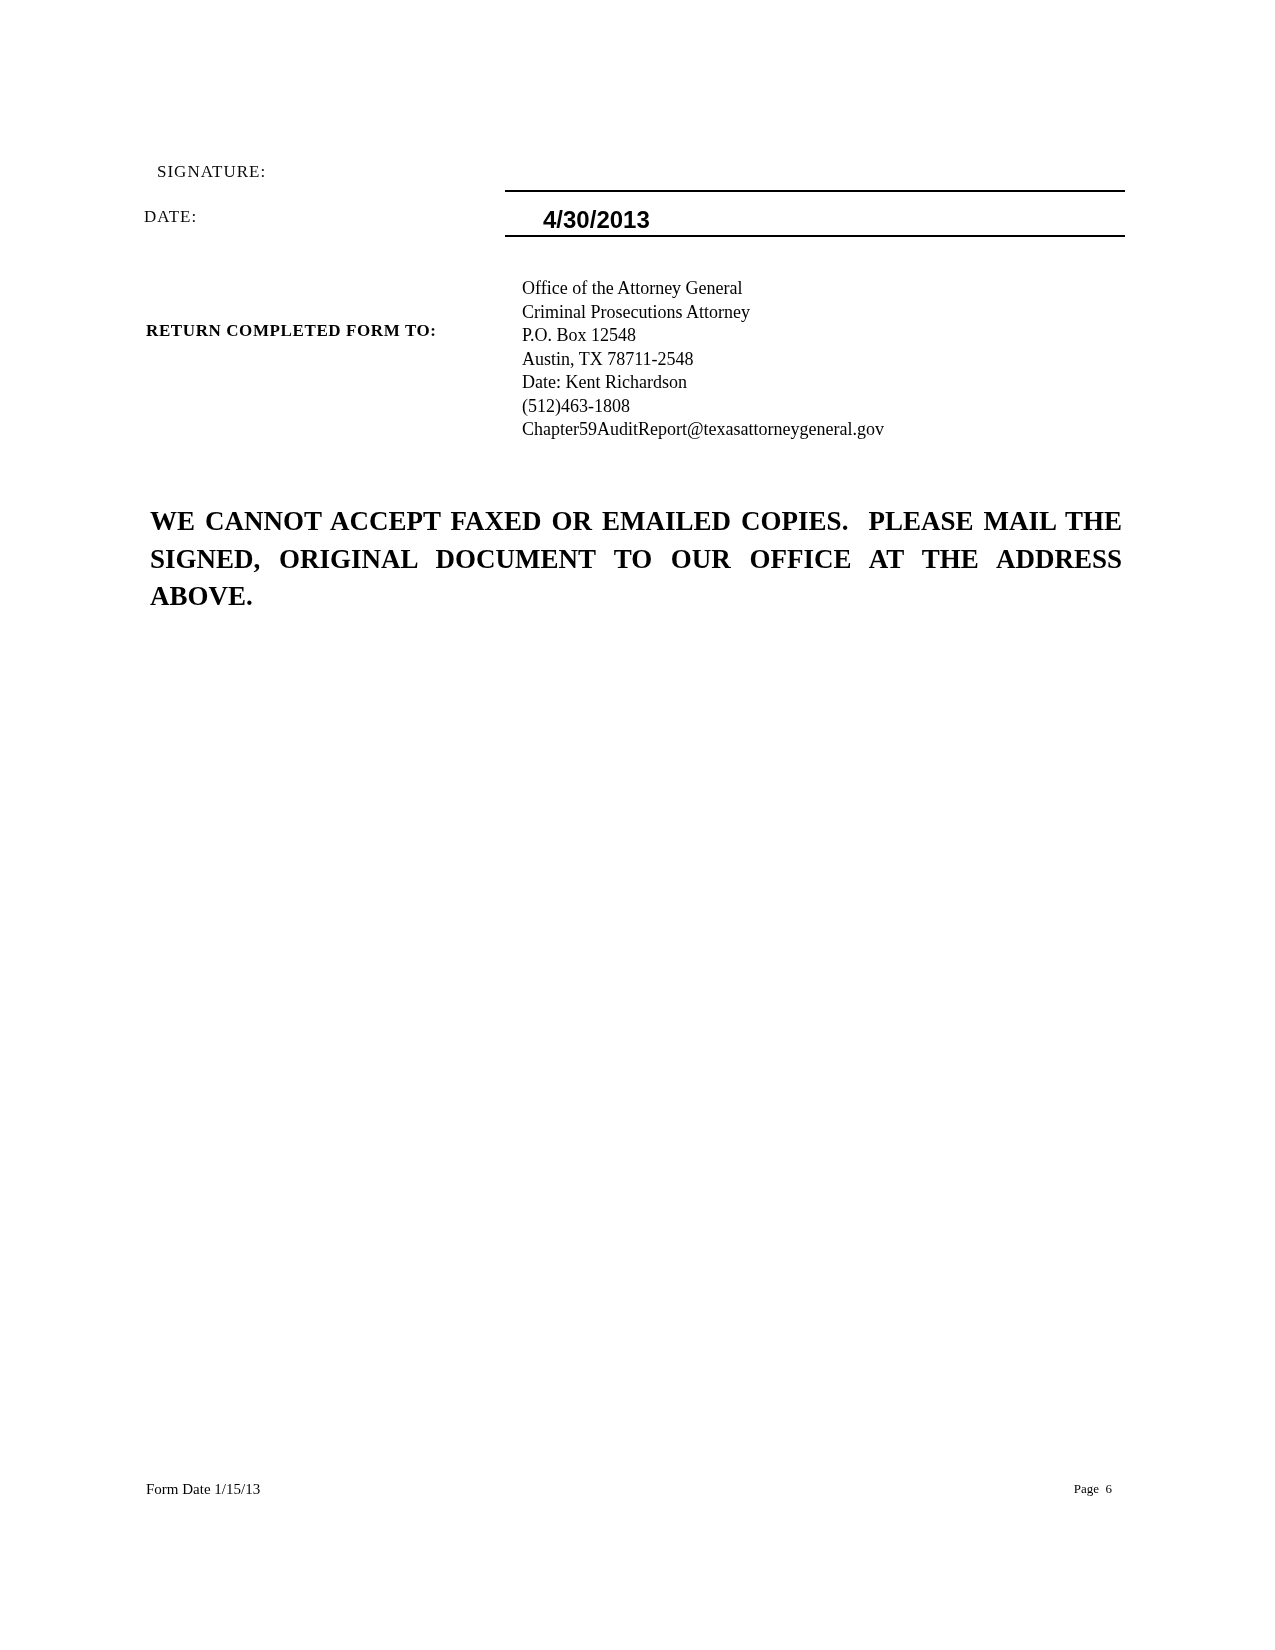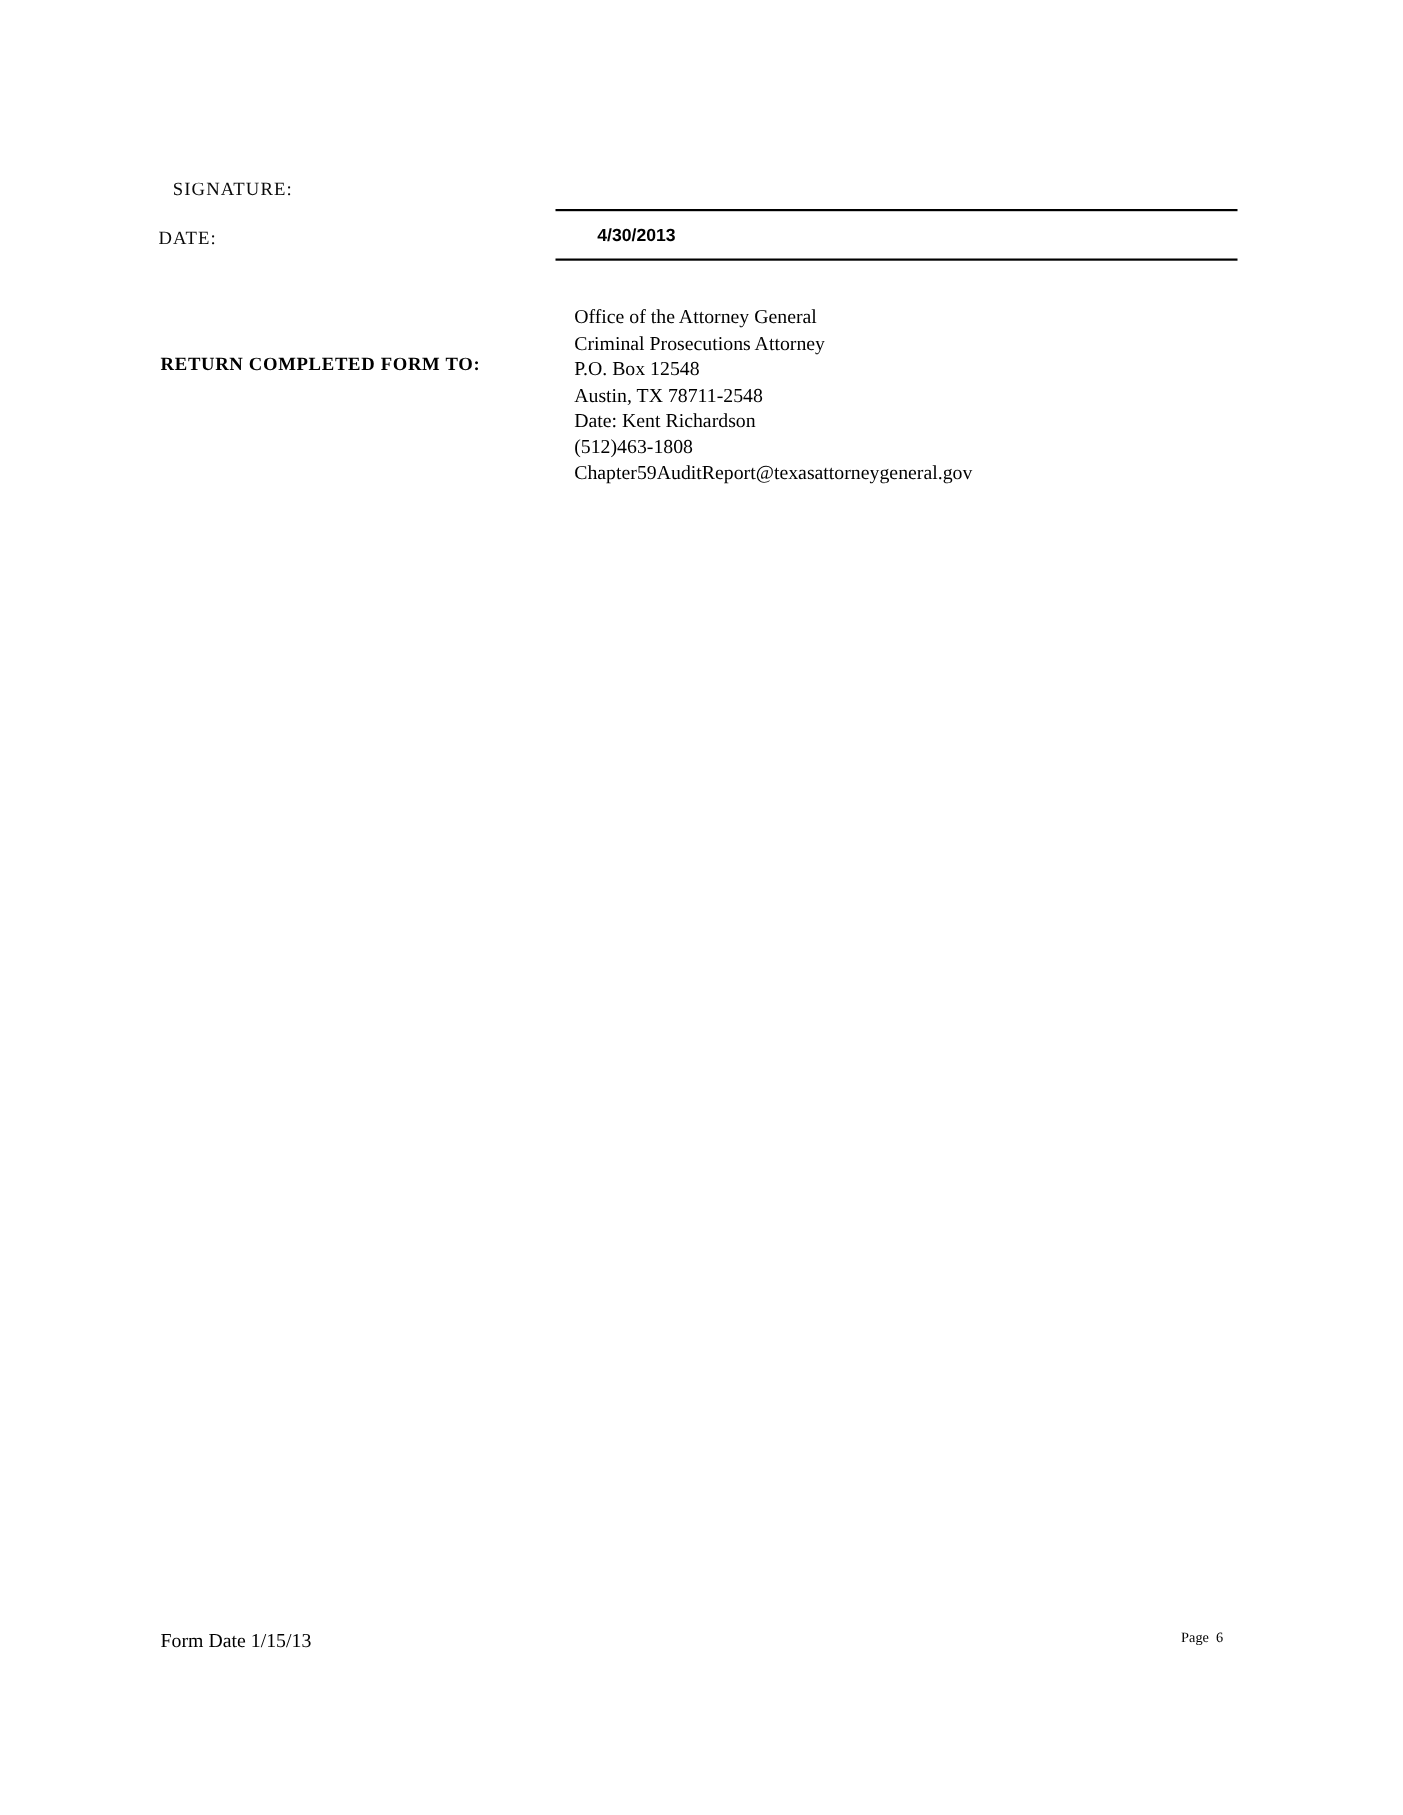--- a/index.html
+++ b/index.html
@@ -38,21 +38,21 @@
   .sig-line  { top: 190px; }
   .date-line { top: 235px; }
 
   
   .date-value {
     position: absolute;
     left: 543px;
     top: 206px;
     font-family: "Liberation Sans", sans-serif;
     font-weight: bold;
-    font-size: 16px;
+    font-size: 24px;
     color: #000000;
     text-align: center;
   }
 
   
   .return-label {
     position: absolute;
     left: 146px;
     top: 277px;
     font-size: 17px;
@@ -82,21 +82,21 @@
     text-align: justify;
     white-space: pre-wrap;
     color: #000000;
   }
 
   
   .footer-left {
     position: absolute;
     left: 146px;
     top: 1481px;
-    font-size: 18px;
+    font-size: 15px;
   }
   .footer-right {
     position: absolute;
     right: 163px;
     top: 1481px;
     font-size: 13px;
     white-space: pre;
   }
 </style>
 </head>
@@ -119,18 +119,19 @@
   <div class="address">
     <div class="addr-line">Office of the Attorney General</div>
     <div class="addr-line">Criminal Prosecutions Attorney</div>
     <div class="addr-line">P.O. Box 12548</div>
     <div class="addr-line">Austin, TX 78711-2548</div>
     <div class="addr-line">Date: Kent Richardson</div>
     <div class="addr-line">(512)463-1808</div>
     <div class="addr-line">Chapter59AuditReport@texasattorneygeneral.gov</div>
   </div>
 
+  <p class="notice">WE CANNOT ACCEPT FAXED OR EMAILED COPIES.  PLEASE MAIL THE SIGNED, ORIGINAL DOCUMENT TO OUR OFFICE AT THE ADDRESS ABOVE.</p>
 
   <span class="footer-left">Form Date 1/15/13</span>
 
   <span class="footer-right">Page  6</span>
 
 </div>
 
 </body></html>

